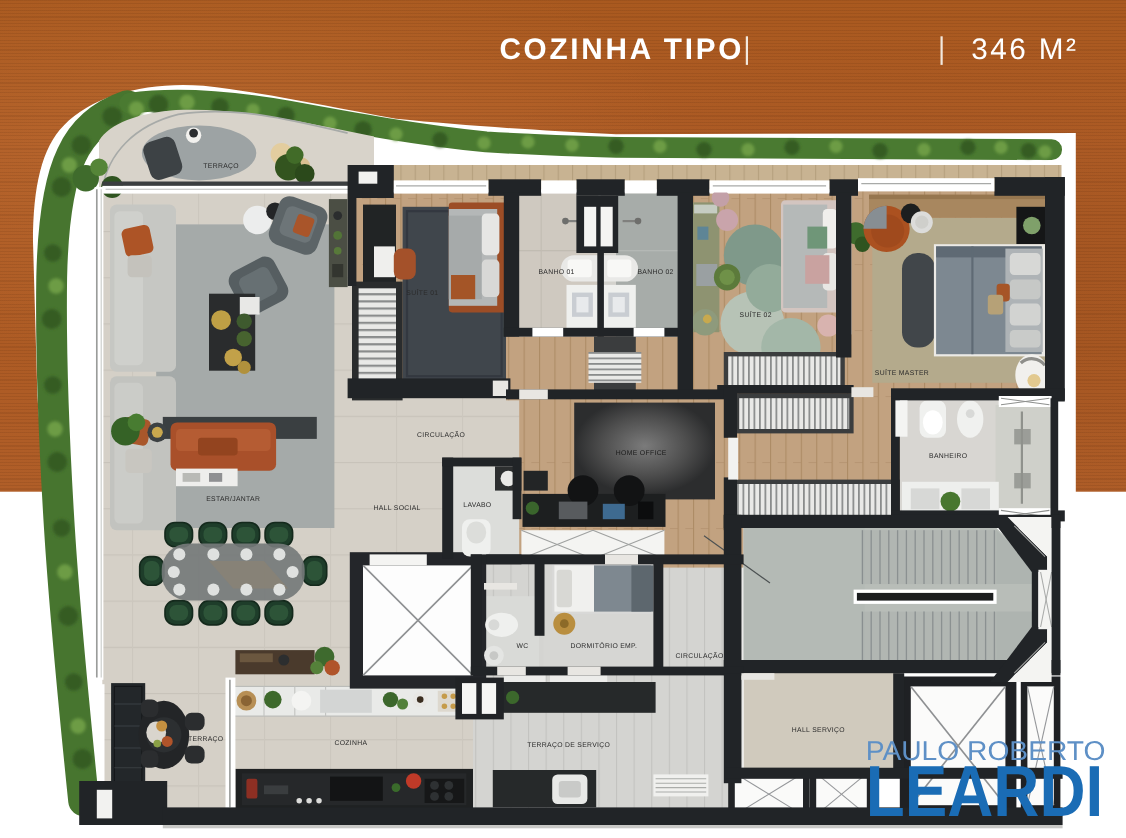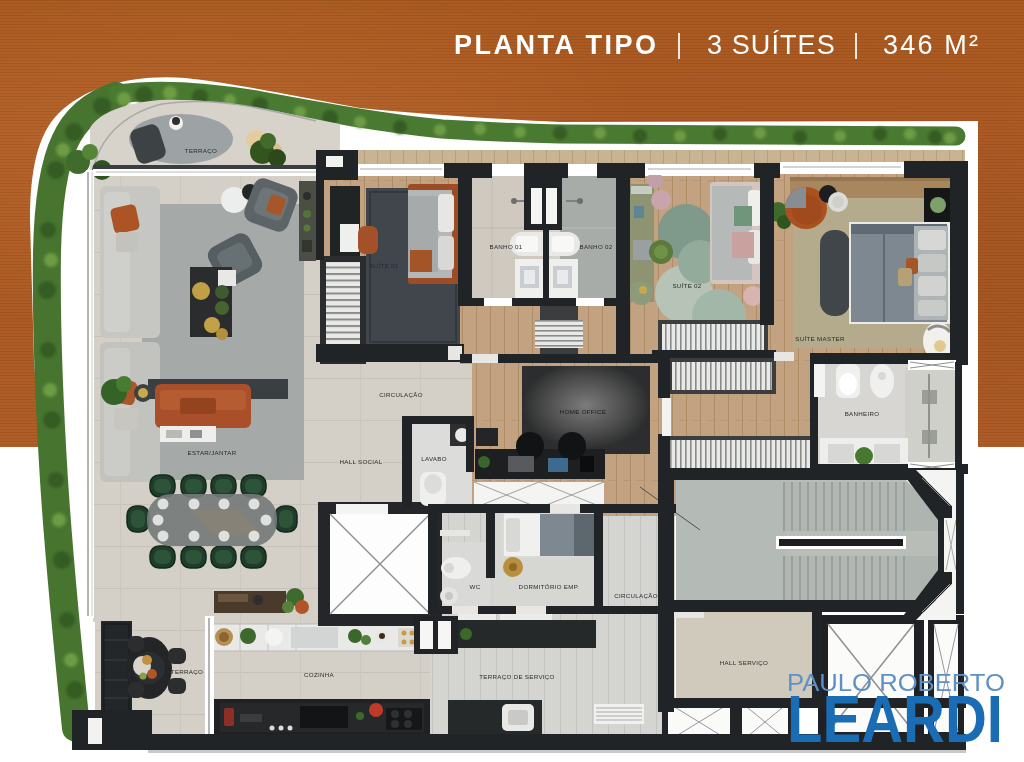--- a/index.html
+++ b/index.html
@@ -19,23 +19,22 @@
 svg{position:absolute;left:0;top:0;}
 #logo{position:absolute;left:777px;top:660px;}
 </style>
 </head>
 <body>
 <div id="page">
 
 <div id="copper"></div>
 
 <div id="hdr">
-      <span class="b" style="left:0px">PLANTA TIPO</span>
+      <span class="b" style="left:0px">COZINHA TIPO</span>
       <span class="vbar" style="left:224px"></span>
-      <span class="l" style="left:253px;letter-spacing:1.1px">3 SUÍTES</span>
       <span class="vbar" style="left:401px"></span>
       <span class="l" style="left:429px;letter-spacing:2.2px">346 M²</span>
     </div>
 <svg width="1024" height="762" viewBox="0 0 1024 762">
 <defs>
 <pattern id="plank" width="14" height="60" patternUnits="userSpaceOnUse">
  <rect width="14" height="60" fill="#c2a280"></rect>
  <rect width="1" height="60" fill="#ad8c66"></rect>
  <rect x="7" width="14" height="1" fill="#b79674"></rect>
 </pattern>

